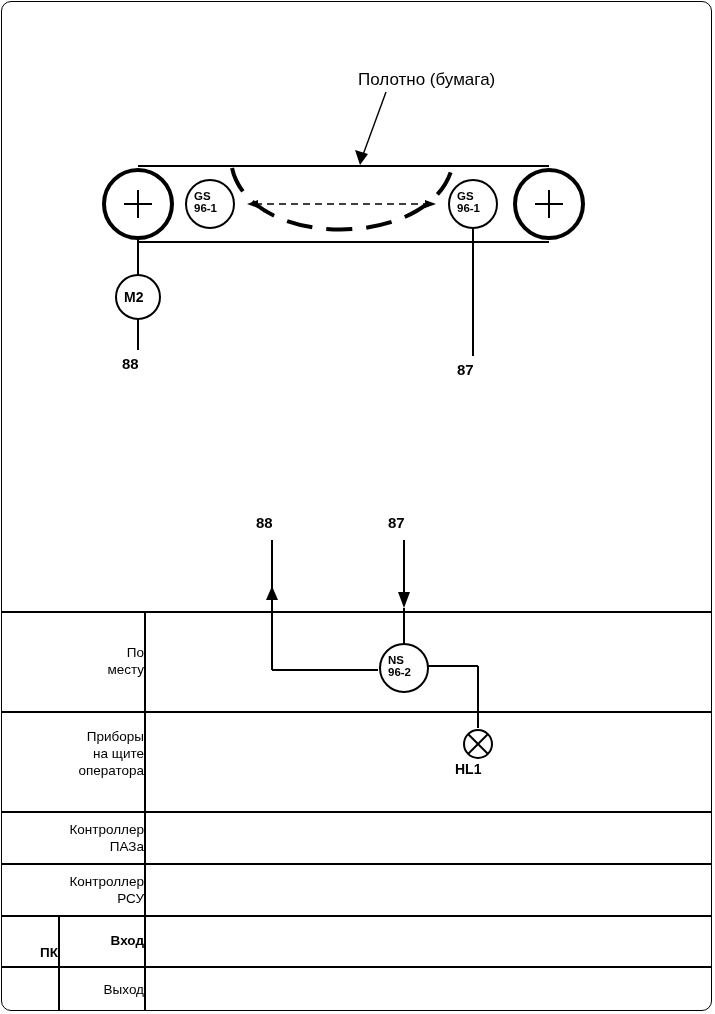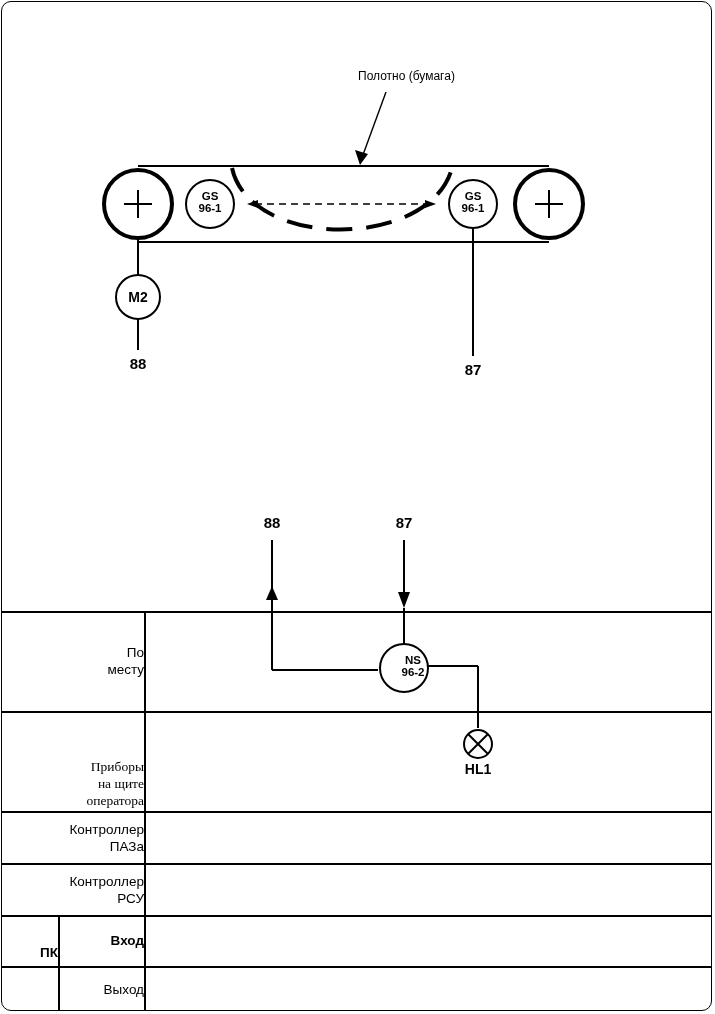--- a/index.html
+++ b/index.html
@@ -29,38 +29,38 @@
   }
   .svg-layer {
     position: absolute;
     left: 0;
     top: 0;
     width: 715px;
     height: 1014px;
   }
   .lbl {
     position: absolute;
-    font-size: 12px;
+    font-size: 17px;
     color: #000000;
     line-height: 1.15;
     white-space: pre;
   }
   .lbl.bold {
     font-weight: bold;
   }
   .lbl.center {
-    text-align: center;
+    text-align: left;
   }
   .tagtxt {
     position: absolute;
     font-size: 11.5px;
     font-weight: bold;
-    text-align: center;
     line-height: 1.08;
     white-space: pre;
+    margin-left: 8px;
   }
   .rowlabel {
     position: absolute;
     font-size: 13.5px;
     text-align: right;
     line-height: 1.25;
     color: #000000;
     white-space: pre;
   }
 </style>
@@ -150,21 +150,21 @@
   <div class="lbl bold center" style="left:256px; top:514px; width:32px; font-size:15px;">88</div>
 
   <div class="lbl bold center" style="left:388px; top:514px; width:32px; font-size:15px;">87</div>
 
   <div class="tagtxt" style="left:380px; top:654px; width:66px;"><span>NS</span><br><span>96-2</span></div>
 
   <div class="lbl bold center" style="left:455px; top:761px; width:46px; font-size:14px;">HL1</div>
 
   <div class="rowlabel" style="left:2px; top:645px; width:142px;"><span>По</span><br><span>месту</span></div>
 
-  <div class="rowlabel" style="left:2px; top:759px; width:142px;font-family:Liberation Serif, serif;"><span>Приборы</span><br><span>на щите</span><br><span>оператора</span></div>
+  <div class="rowlabel" style="left:2px; top:729px; width:142px;"><span>Приборы</span><br><span>на щите</span><br><span>оператора</span></div>
 
   <div class="rowlabel" style="left:2px; top:822px; width:142px;"><span>Контроллер</span><br><span>ПАЗа</span></div>
 
   <div class="rowlabel" style="left:2px; top:874px; width:142px;"><span>Контроллер</span><br><span>РСУ</span></div>
 
   <div class="rowlabel" style="left:2px; top:945px; width:56px;font-weight:bold;">ПК</div>
 
   <div class="rowlabel" style="left:60px; top:933px; width:84px;font-weight:bold;">Вход</div>
 
   <div class="rowlabel" style="left:60px; top:982px; width:84px;">Выход</div>

